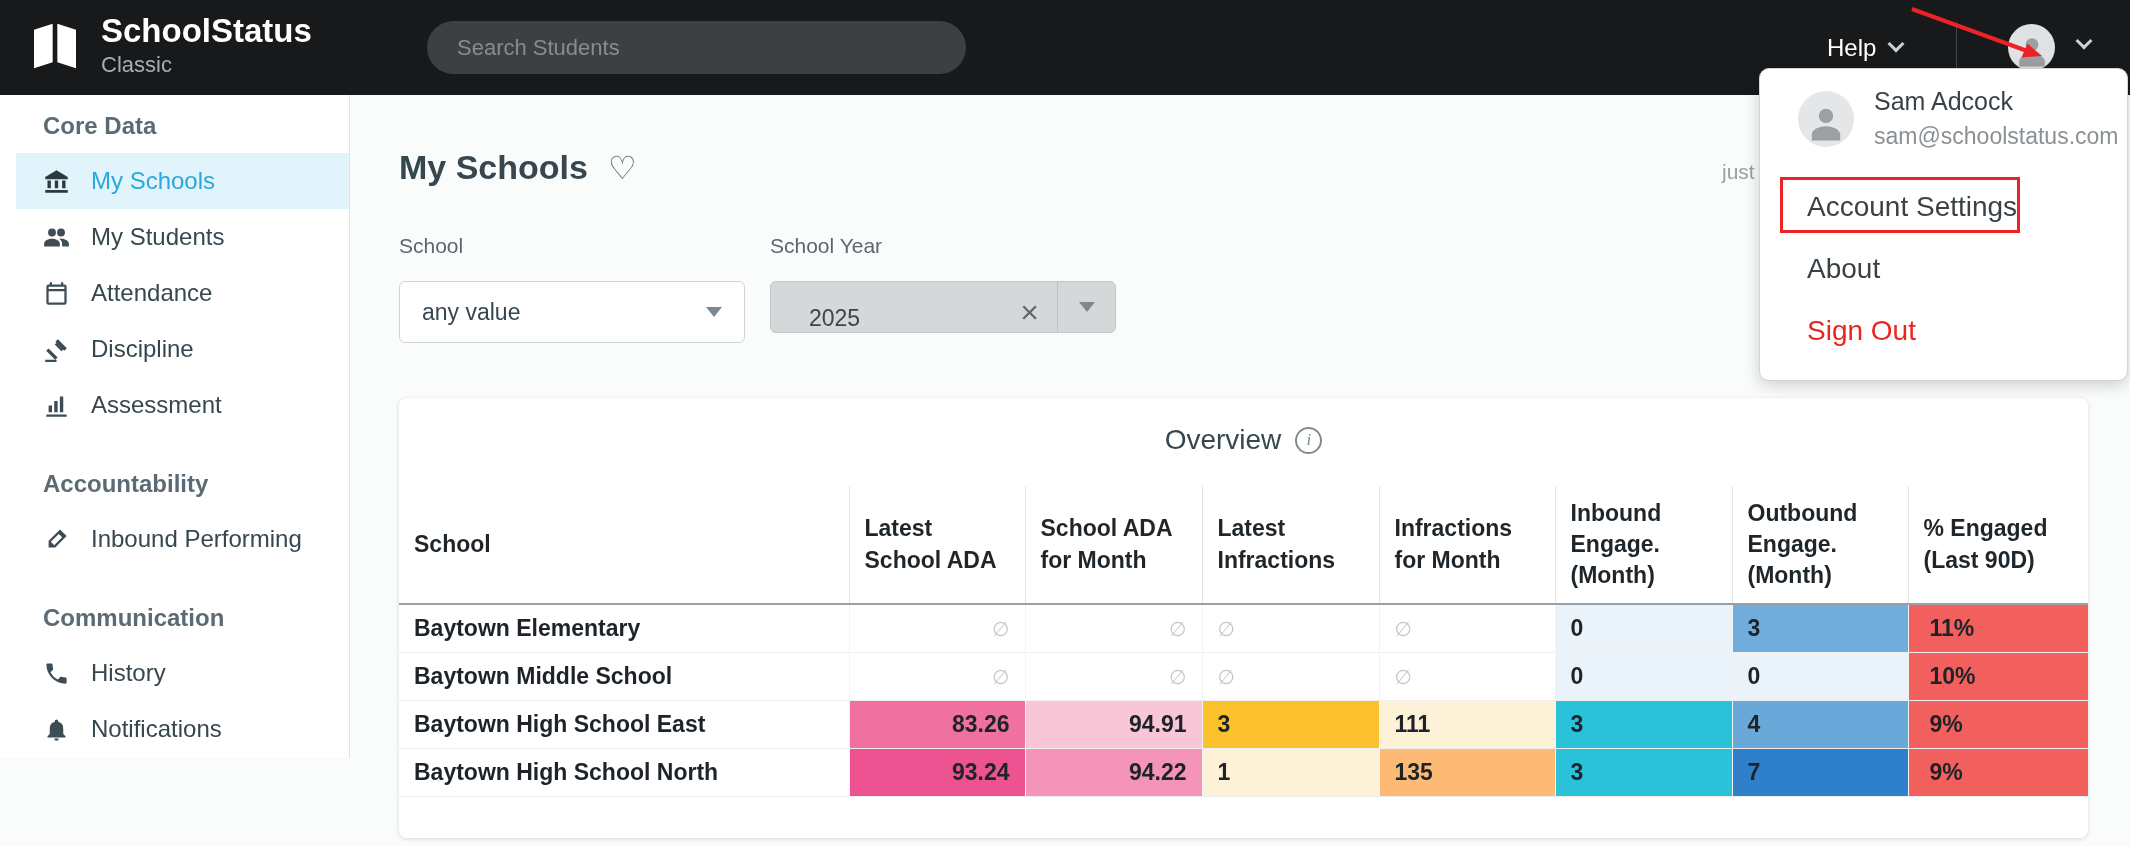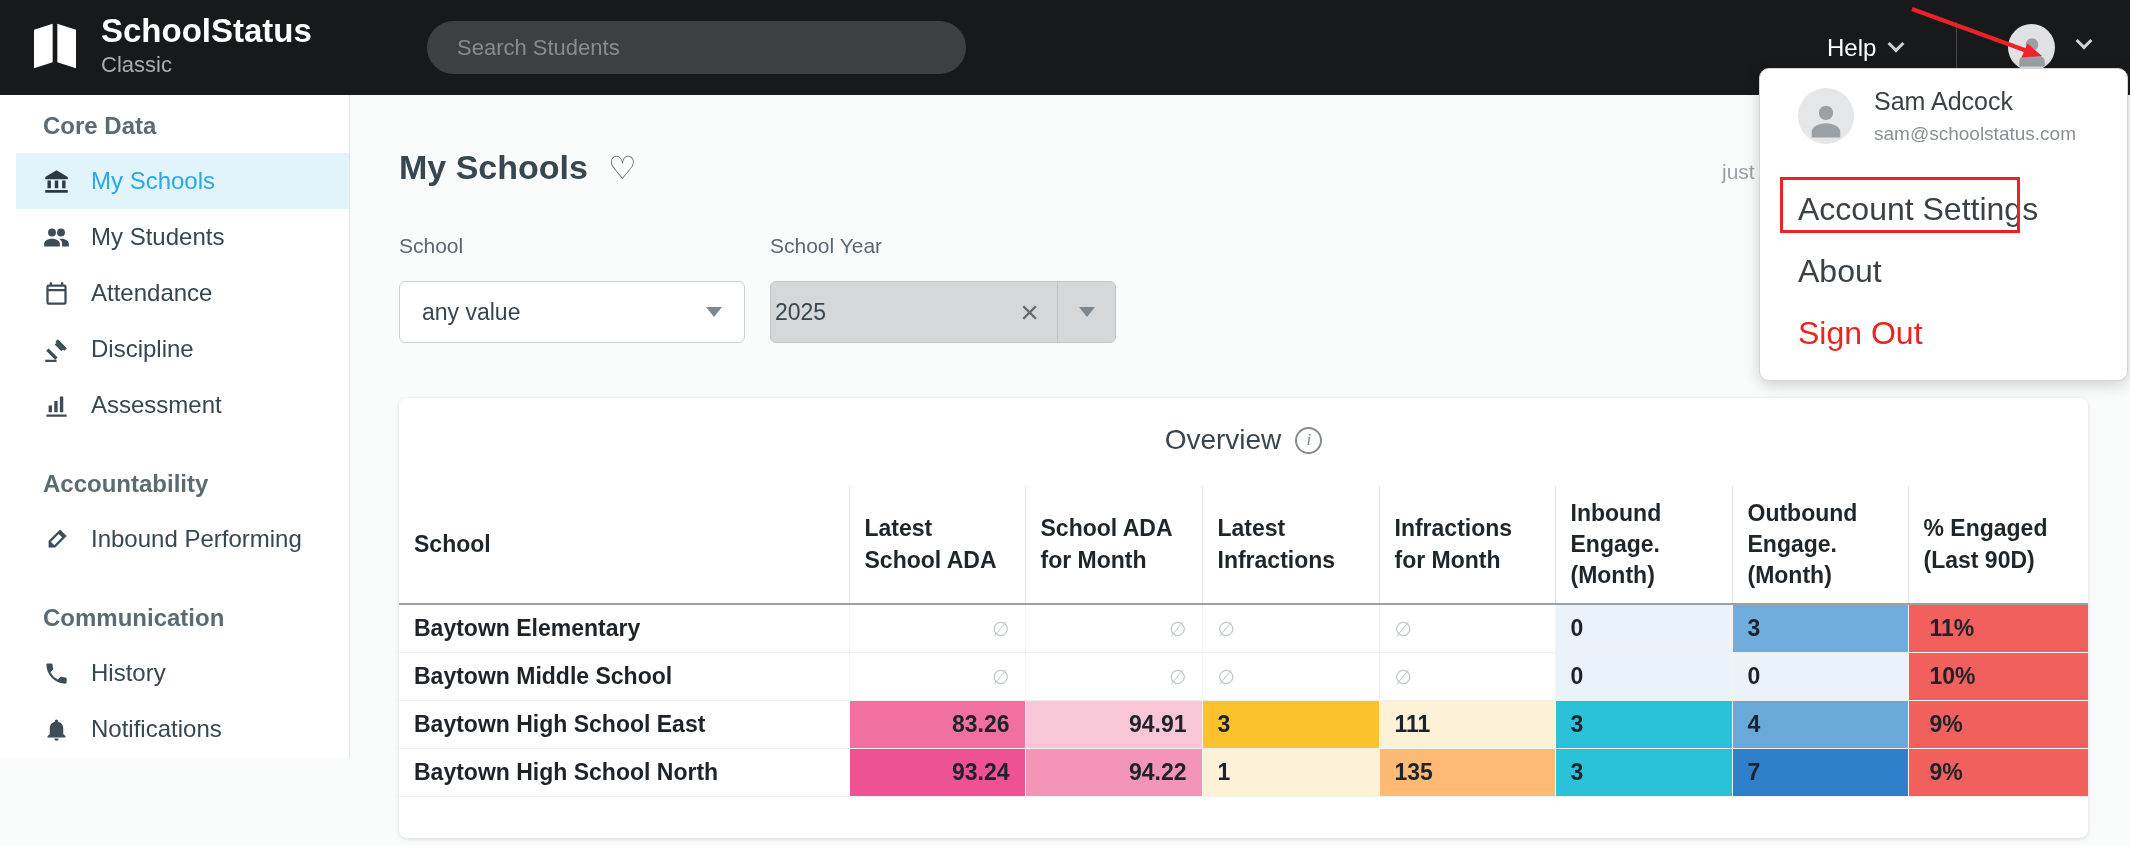--- a/index.html
+++ b/index.html
@@ -46,22 +46,22 @@
   .heart { font-size:32px; color:#5f6e77; line-height:1; cursor:pointer; }
   .timestamp { position:absolute; left:1722px; top:160px; font-size:21px; color:#9aa0a4; z-index:1; }
 
   .filter-label { position:absolute; top:234px; font-size:21px; color:#5a6770; }
   .fl-1 { left:399px; } .fl-2 { left:770px; }
   .select-box { position:absolute; left:399px; top:281px; width:346px; height:62px; background:#ffffff;
     border:1px solid #ccd3d8; border-radius:6px; display:flex; align-items:center; padding:0 22px; cursor:pointer; }
   .select-box .val { font-size:23px; color:#36474f; flex:1; }
   .tri-down { width:0; height:0; border-left:8px solid transparent; border-right:8px solid transparent;
     border-top:10px solid #7c8790; }
-  .chip-box { position:absolute; left:770px; top:281px; width:346px; height:62px; background:#d5d7d9;
-    border:1px solid #c3c6c8; border-radius:6px; display:flex; align-items:center; padding:0 4px; }
+  .chip-box { position:absolute; left:770px; top:281px; width:346px; height:52px; background:#d5d7d9;
+    border:1px solid #c3c6c8; border-radius:6px; display:flex; align-items:flex-end; padding:0 38px; }
   .chip-box .val { font-size:23px; color:#36474f; flex:1; }
   .chip-clear { position:absolute; right:76px; top:0; height:60px; display:flex; align-items:center;
     font-size:32px; color:#60686d; cursor:pointer; }
   .chip-chev-zone { position:absolute; right:0; top:0; bottom:0; width:58px; border-left:1px solid #bfc2c4;
     display:flex; align-items:center; justify-content:center; cursor:pointer; }
 
   
   .card { position:absolute; left:399px; top:398px; width:1689px; height:440px; background:#ffffff;
     border-radius:8px; box-shadow:0 1px 4px rgba(0,0,0,0.14); overflow:hidden; }
   .card-title-row { display:flex; align-items:center; justify-content:center; gap:14px; padding-top:26px; }
@@ -83,22 +83,22 @@
   .empty-glyph { color:#c3c8cb; font-size:20px; font-weight:400; }
 
   
   .user-menu { position:absolute; left:1759px; top:68px; width:369px; height:313px; background:#ffffff;
     border:1px solid #d4d4d4; border-radius:10px; box-shadow:0 4px 16px rgba(0,0,0,0.18); z-index:60; }
   .menu-user { position:absolute; left:38px; top:18px; display:flex; gap:20px; align-items:center; }
   .menu-avatar { width:56px; height:56px; border-radius:50%; background:#e4e6e7; overflow:hidden;
     display:flex; align-items:center; justify-content:center; }
   .menu-avatar svg { width:38px; height:38px; fill:#9aa0a3; margin-top:8px; }
   .menu-name { font-size:25px; color:#3b4247; }
-  .menu-email { font-size:19px; color:#8b9094; margin-top:7px; }
-  .menu-item { position:absolute; left:38px; font-size:32px; color:#3b4247; cursor:pointer; }
+  .menu-email { font-size:23px; color:#8b9094; margin-top:7px; }
+  .menu-item { position:absolute; left:47px; font-size:28px; color:#3b4247; cursor:pointer; }
   .mi-1 { top:122px; } .mi-2 { top:184px; } .mi-3 { top:246px; color:#e8251f; }
 
   
   .annot-rect { position:absolute; left:20px; top:108px; width:240px; height:56px;
     border:3px solid #ec2227; z-index:5; pointer-events:none; }
   .annot-arrow { position:absolute; left:1900px; top:0; width:170px; height:72px; z-index:80; pointer-events:none; }
 </style>
 </head>
 <body>
 

